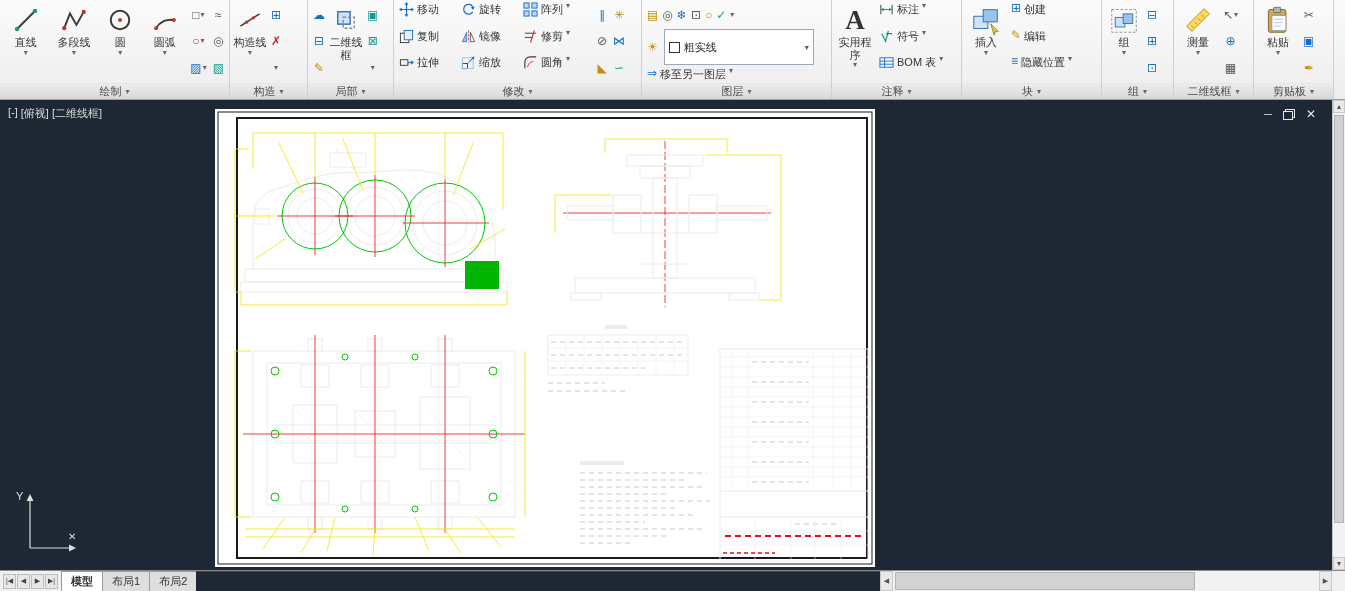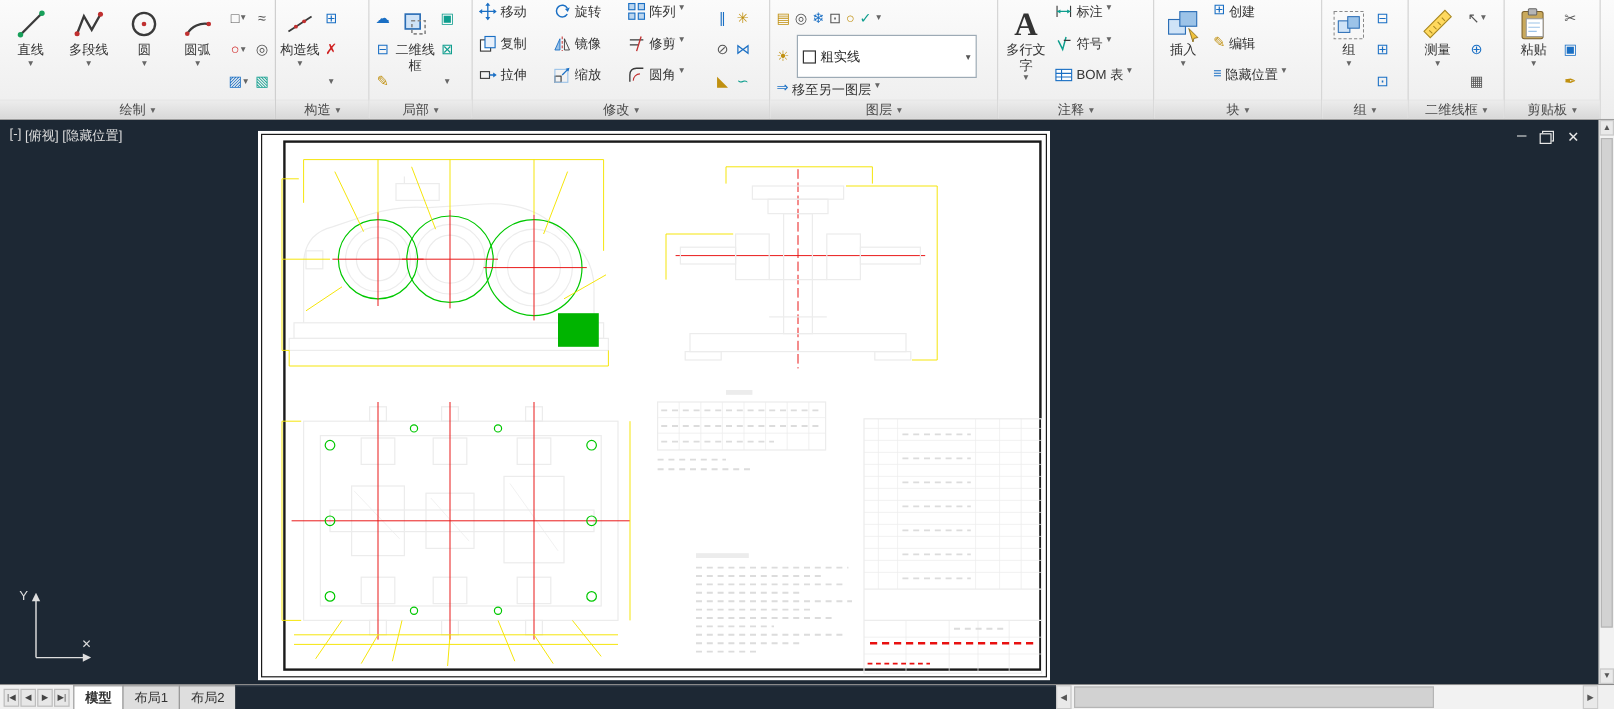--- a/index.html
+++ b/index.html
@@ -383,21 +383,21 @@
       <div class="pt">
           <span>图层</span>
           <span class="arr">▾</span>
         </div>
     </div>
 
     <div class="panel" style="width:130px">
       <div class="pc">
         <div class="bb" style="width:40px">
           <span class="bi serifA">A</span>
-          <span>多行文字</span>
+          <span>实用程序</span>
           <span class="arr">▾</span>
         </div>
         <div class="rows" style="width:80px">
           <div class="sb">
               <span><svg width="15" height="15" viewBox="0 0 16 16">
                   <line x1="2" y1="3" x2="2" y2="13" stroke="#3a3a3a"></line>
                   <line x1="14" y1="3" x2="14" y2="13" stroke="#3a3a3a"></line>
                   <line x1="2" y1="8" x2="14" y2="8" stroke="#0e9e8e" stroke-width="1.1"></line>
                   <path d="M2 8l3-1.8v3.6zM14 8l-3-1.8v3.6z" fill="#0e9e8e"></path>
                 </svg></span>
@@ -563,21 +563,21 @@
 
     <div class="rfill"></div>
   </div>
 
   <div class="work">
     <div class="canvas">
 
       <div class="vplabel">
         <span>[-]</span>
         <span>[俯视]</span>
-        <span>[隐藏位置]</span>
+        <span>[二维线框]</span>
       </div>
 
       <div class="wctl">
         <span class="minbar">─</span>
         <span class="restore"></span>
         <span class="wclose">✕</span>
       </div>
 
       <svg id="sheet" class="sheet" viewBox="0 0 660 458">
         <rect x="0" y="0" width="660" height="458" fill="#ffffff"></rect>

